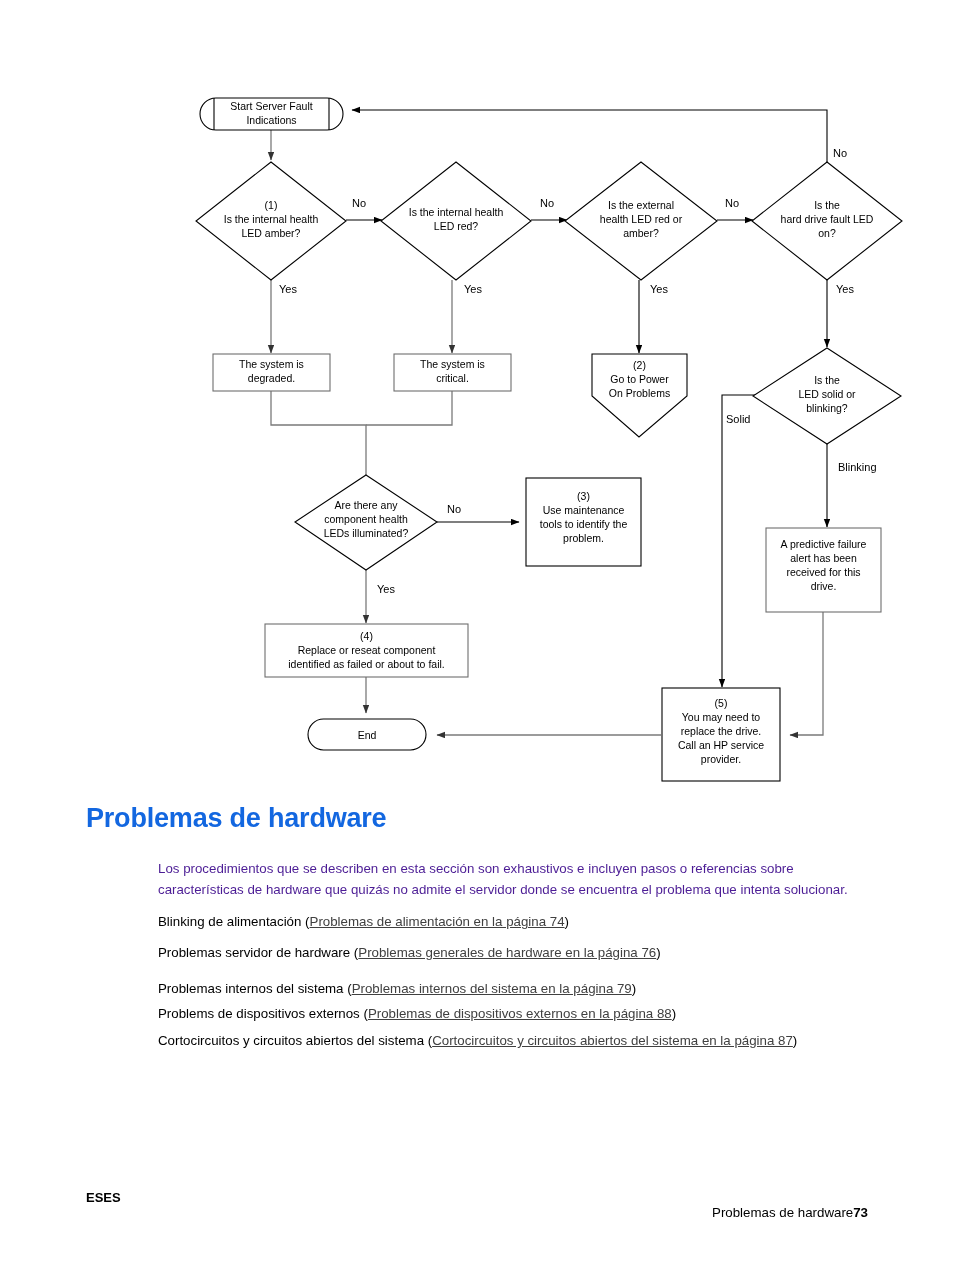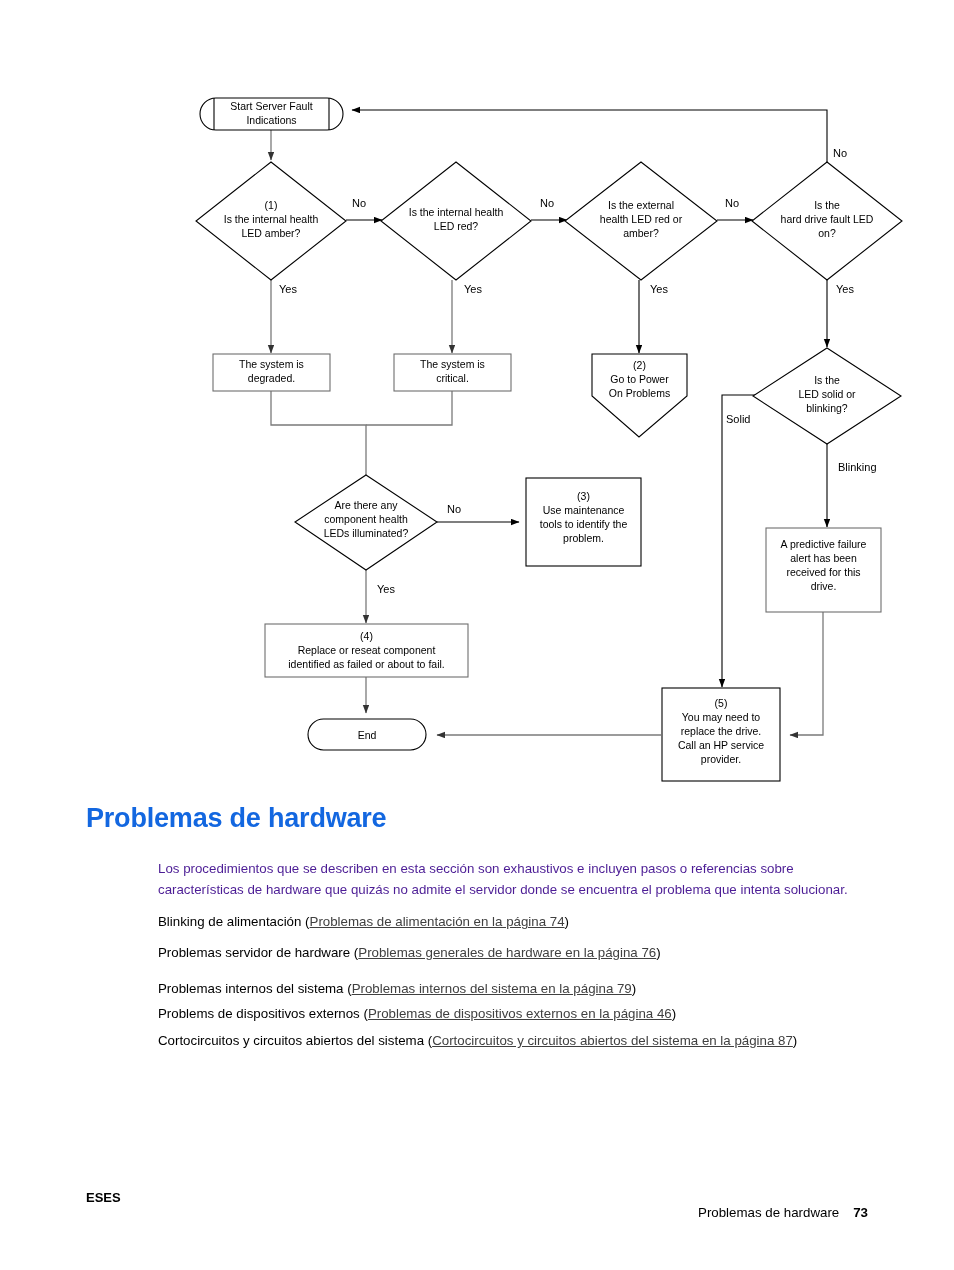--- a/index.html
+++ b/index.html
@@ -119,21 +119,20 @@
     font-size: 13.3px;
     color: #000000;
     white-space: pre;
   }
   #footer-section {
     font-size: 13.3px;
   }
   #footer-page {
     font-size: 13.3px;
     font-weight: bold;
-    margin-left: 14px;
   }
 </style>
 </head>
 <body>
 
 <div id="page">
 
   <svg id="flowchart" viewBox="0 0 954 800">
     <defs>
       <marker id="arrowBlk" markerWidth="9" markerHeight="9" refX="8" refY="3.2" orient="auto" markerUnits="userSpaceOnUse">
@@ -313,21 +312,21 @@
 
     <div class="link-line" id="link-row-1">
       <span>Problemas servidor de hardware (</span><a class="xref" href="#">Problemas generales de hardware en la página 76</a><span>)</span>
     </div>
 
     <div class="link-line" id="link-row-2">
       <span>Problemas internos del sistema (</span><a class="xref" href="#">Problemas internos del sistema en la página 79</a><span>)</span>
     </div>
 
     <div class="link-line" id="link-row-3">
-      <span>Problems de dispositivos externos (</span><a class="xref" href="#">Problemas de dispositivos externos en la página 46</a><span>)</span>
+      <span>Problems de dispositivos externos (</span><a class="xref" href="#">Problemas de dispositivos externos en la página 88</a><span>)</span>
     </div>
 
     <div class="link-line" id="link-row-4">
       <span>Cortocircuitos y circuitos abiertos del sistema (</span><a class="xref" href="#">Cortocircuitos y circuitos abiertos del sistema en la página 87</a><span>)</span>
     </div>
   </div>
 
   <div id="footer">
     <div id="footer-left">ESES</div>
     <div id="footer-right">

